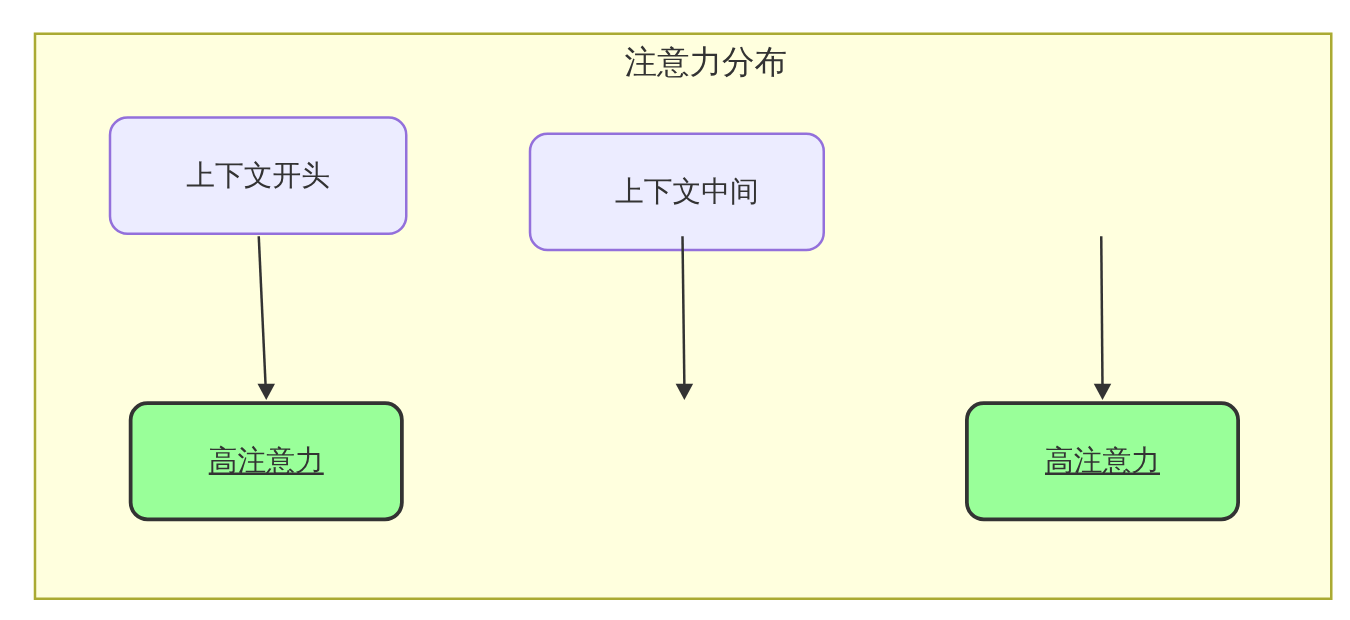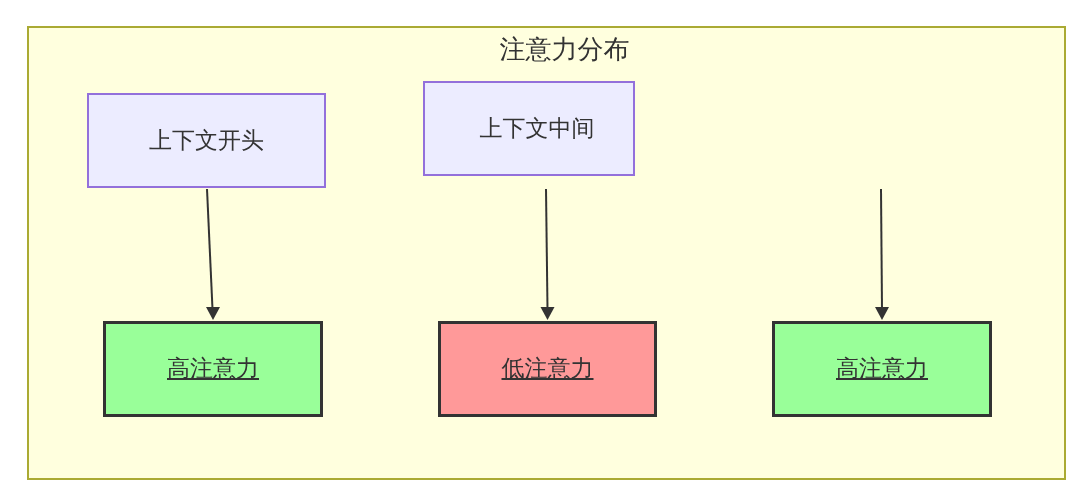--- a/index.html
+++ b/index.html
@@ -23,32 +23,32 @@
     background:var(--cluster-background);
     border:2px solid var(--cluster-border);
   }
   .cluster-title {
     position:absolute; left:0; right:0; top:6px;
     text-align:center; font-size:26px; line-height:30px; color:var(--text);margin-left:36px;
   }
 
   .node {
     position:absolute; display:flex; align-items:center; justify-content:center;
-    font-size:23px; line-height:1.2; color:var(--text); text-align:left;
+    font-size:23px; line-height:1.2; color:var(--text); text-align:left;border-radius:15px;
   }
   .node.source {
     background:var(--source-node-background);
     border:2px solid var(--source-node-border);
   }
   .node.result { border:3px solid var(--result-node-border);text-decoration:underline; }
   .node.result.high { background:var(--high-attention-background); }
   .node.result.low  { background:var(--low-attention-background); }
 
   #src-0 { left:87px;  top:93px;  width:239px; height:95px; }
-  #src-1 { left:423px; top:81px;  width:212px; height:95px;padding-left:16px; }
+  #src-1 { left:423px; top:106px;  width:237px; height:95px;padding-left:16px; }
   #src-2 { left:757px; top:93px;  width:248px; height:95px; }
   #res-0 { left:103px; top:321px; width:220px; height:96px; }
   #res-1 { left:438px; top:321px; width:219px; height:96px; }
   #res-2 { left:772px; top:321px; width:220px; height:96px; }
 
   svg.edges { position:absolute; left:0; top:0; width:1080px; height:496px; pointer-events:none; }
   .edge-line { stroke:var(--arrow); stroke-width:2px; fill:none; }
   .edge-head { fill:var(--arrow); stroke:none; }
 </style>
 </head>
@@ -78,20 +78,17 @@
     </g>
     <g>
       <line class="edge-line" x1="881" y1="189" x2="882" y2="309"></line>
       <polygon class="edge-head" points="875,307 889,307 882,320"></polygon>
     </g>
   </svg>
 
   <div class="node result high" id="res-0">
     <span>高注意力</span>
   </div>
-  <div class="node result low" id="res-1">
-    <span>低注意力</span>
-  </div>
   <div class="node result high" id="res-2">
     <span>高注意力</span>
   </div>
 
 </div>
 
 </body></html>

